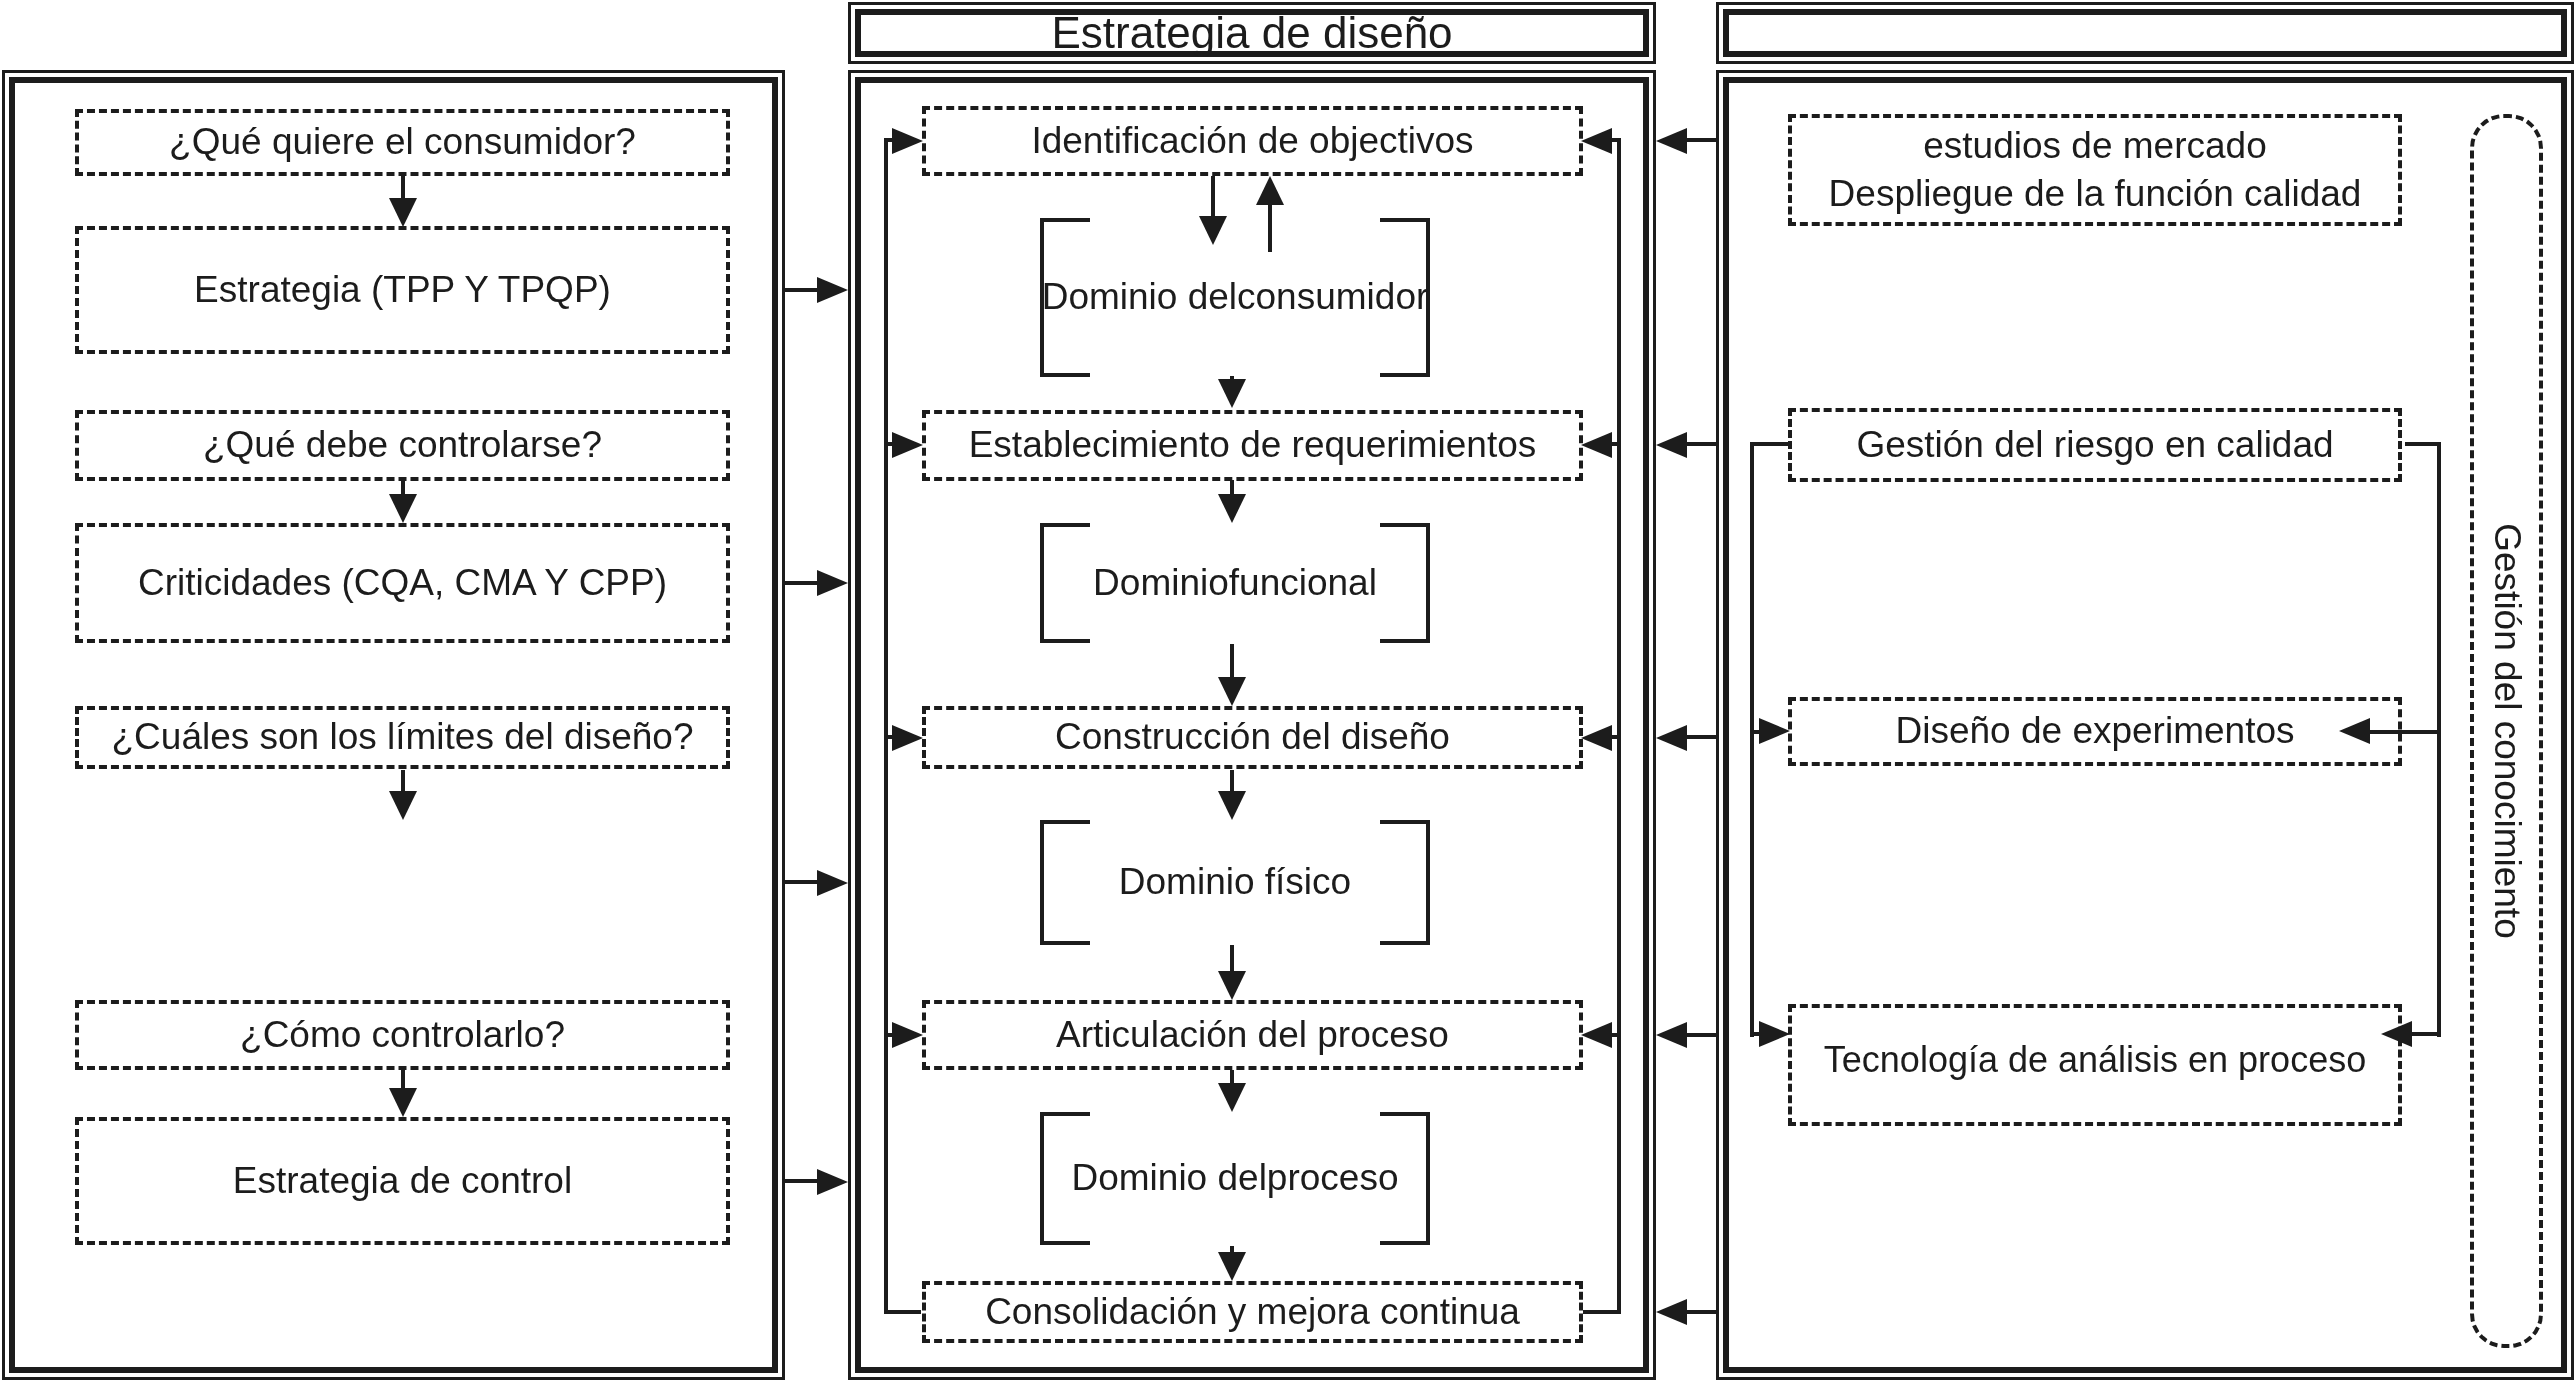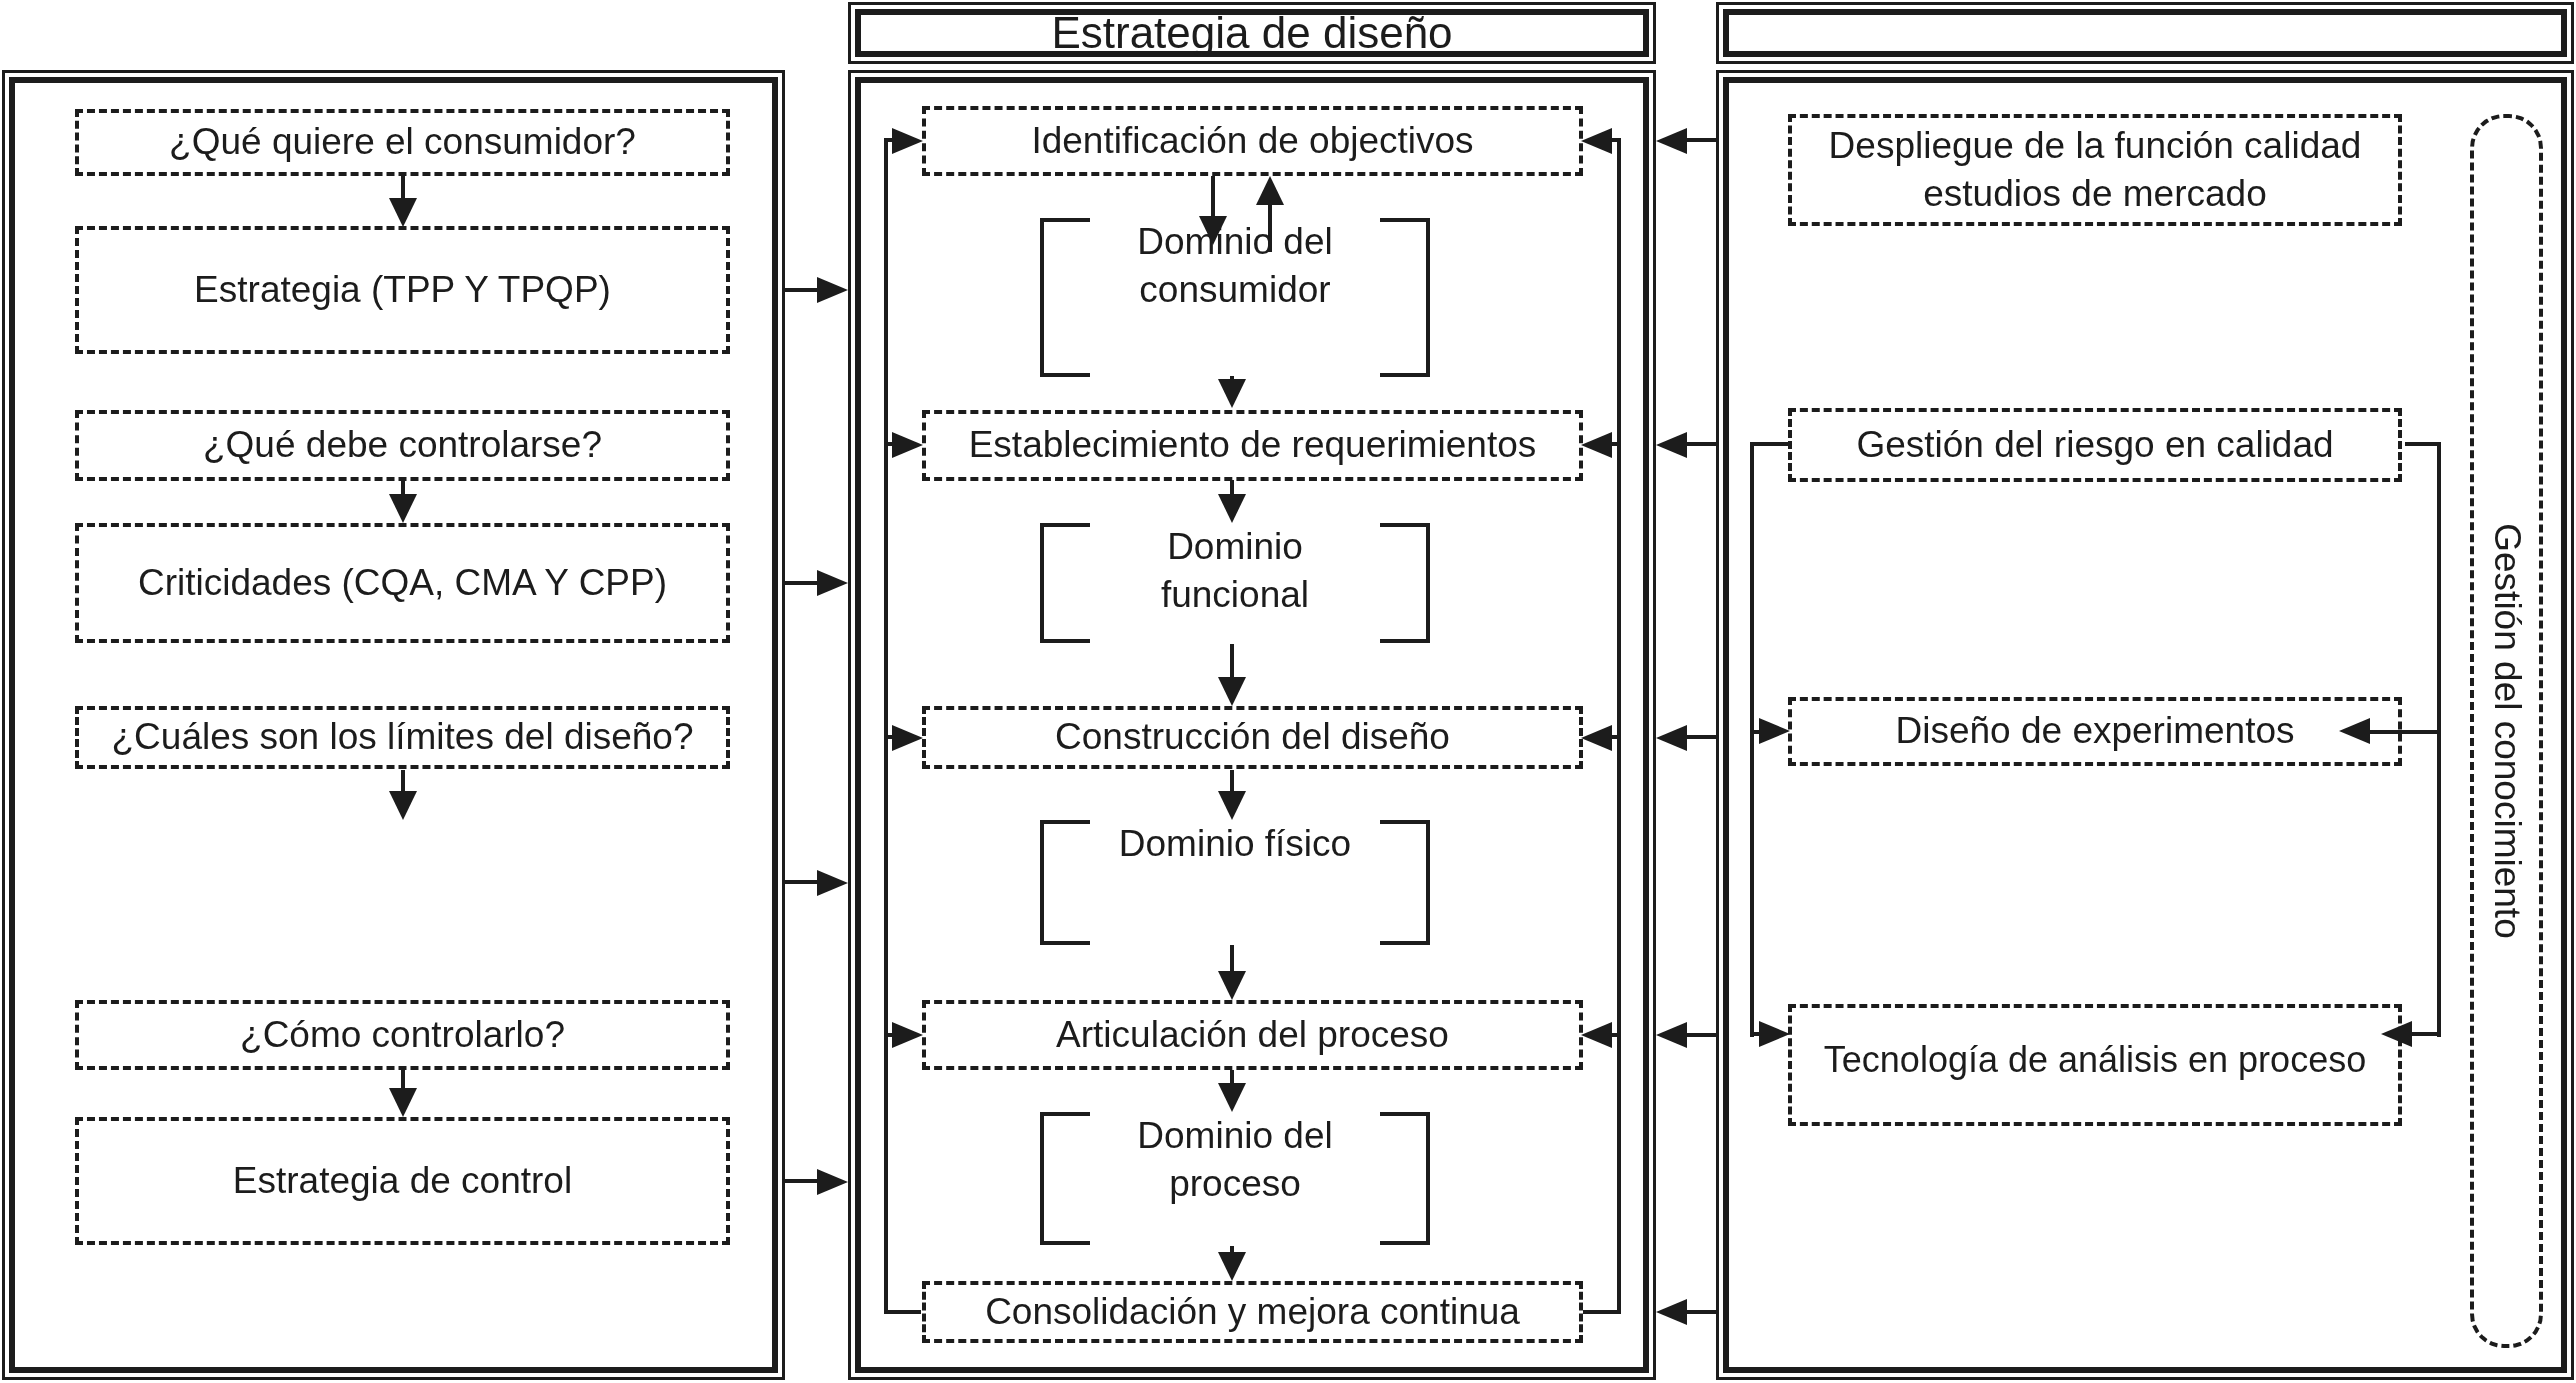--- a/index.html
+++ b/index.html
@@ -17,22 +17,22 @@
   .db { position:absolute; border:4.1px dashed var(--ink); display:flex; flex-direction:column;
         align-items:center; justify-content:center; text-align:center;
         font-size:37px; line-height:1.3; }
   .db.bottom-text { justify-content:center; padding-bottom:9.8px; }
   
   .brk { position:absolute; }
   .brk .bl { position:absolute; left:0; top:0; bottom:0; width:50px;
              border:4.9px solid var(--ink); border-right:none; }
   .brk .br { position:absolute; right:0; top:0; bottom:0; width:50px;
              border:4.9px solid var(--ink); border-left:none; }
-  .brk .btxt { position:absolute; left:0; top:0; right:0; bottom:0; display:flex; flex-direction:column;
-               align-items:center; text-align:center;
+  .brk .btxt { position:absolute; left:0; top:0; right:0; bottom:0; display:flex; flex-direction:row;
+               align-items:center; justify-content:center; text-align:center;
                font-size:37px; line-height:1.3; }
   
   .ln { position:absolute; background:var(--ink); }
   .hd { position:absolute; width:0; height:0; }
   .hd.right { border-top:13px solid transparent; border-bottom:13px solid transparent; border-left:31px solid var(--ink); }
   .hd.left  { border-top:13px solid transparent; border-bottom:13px solid transparent; border-right:31px solid var(--ink); }
   .hd.down  { border-left:14px solid transparent; border-right:14px solid transparent; border-top:29px solid var(--ink); }
   .hd.up    { border-left:14px solid transparent; border-right:14px solid transparent; border-bottom:29px solid var(--ink); }
   
   .vband { position:absolute; border:4.1px dashed var(--ink); border-radius:34px; }
@@ -127,22 +127,22 @@
   </div>
 
   <div class="fo" style="left:1716px;top:1.6px;width:858px;height:62px">
     <div class="fi"></div>
   </div>
   <div class="fo" style="left:1716px;top:70px;width:858px;height:1310px">
     <div class="fi"></div>
   </div>
 
   <div class="db" style="left:1788px;top:114px;width:614px;height:112px;font-size:37px">
+    <span>estudios de mercado</span>
     <span>Despliegue de la función calidad</span>
-    <span>estudios de mercado</span>
   </div>
   <div class="db" style="left:1788px;top:408px;width:614px;height:74px">
     <span>Gestión del riesgo en calidad</span>
   </div>
   <div class="db" style="left:1788px;top:697px;width:614px;height:69px">
     <span>Diseño de experimentos</span>
   </div>
   <div class="db bottom-text" style="left:1788px;top:1004px;width:614px;height:122px;font-size:36px">
     <span>Tecnología de análisis en proceso</span>
   </div>

